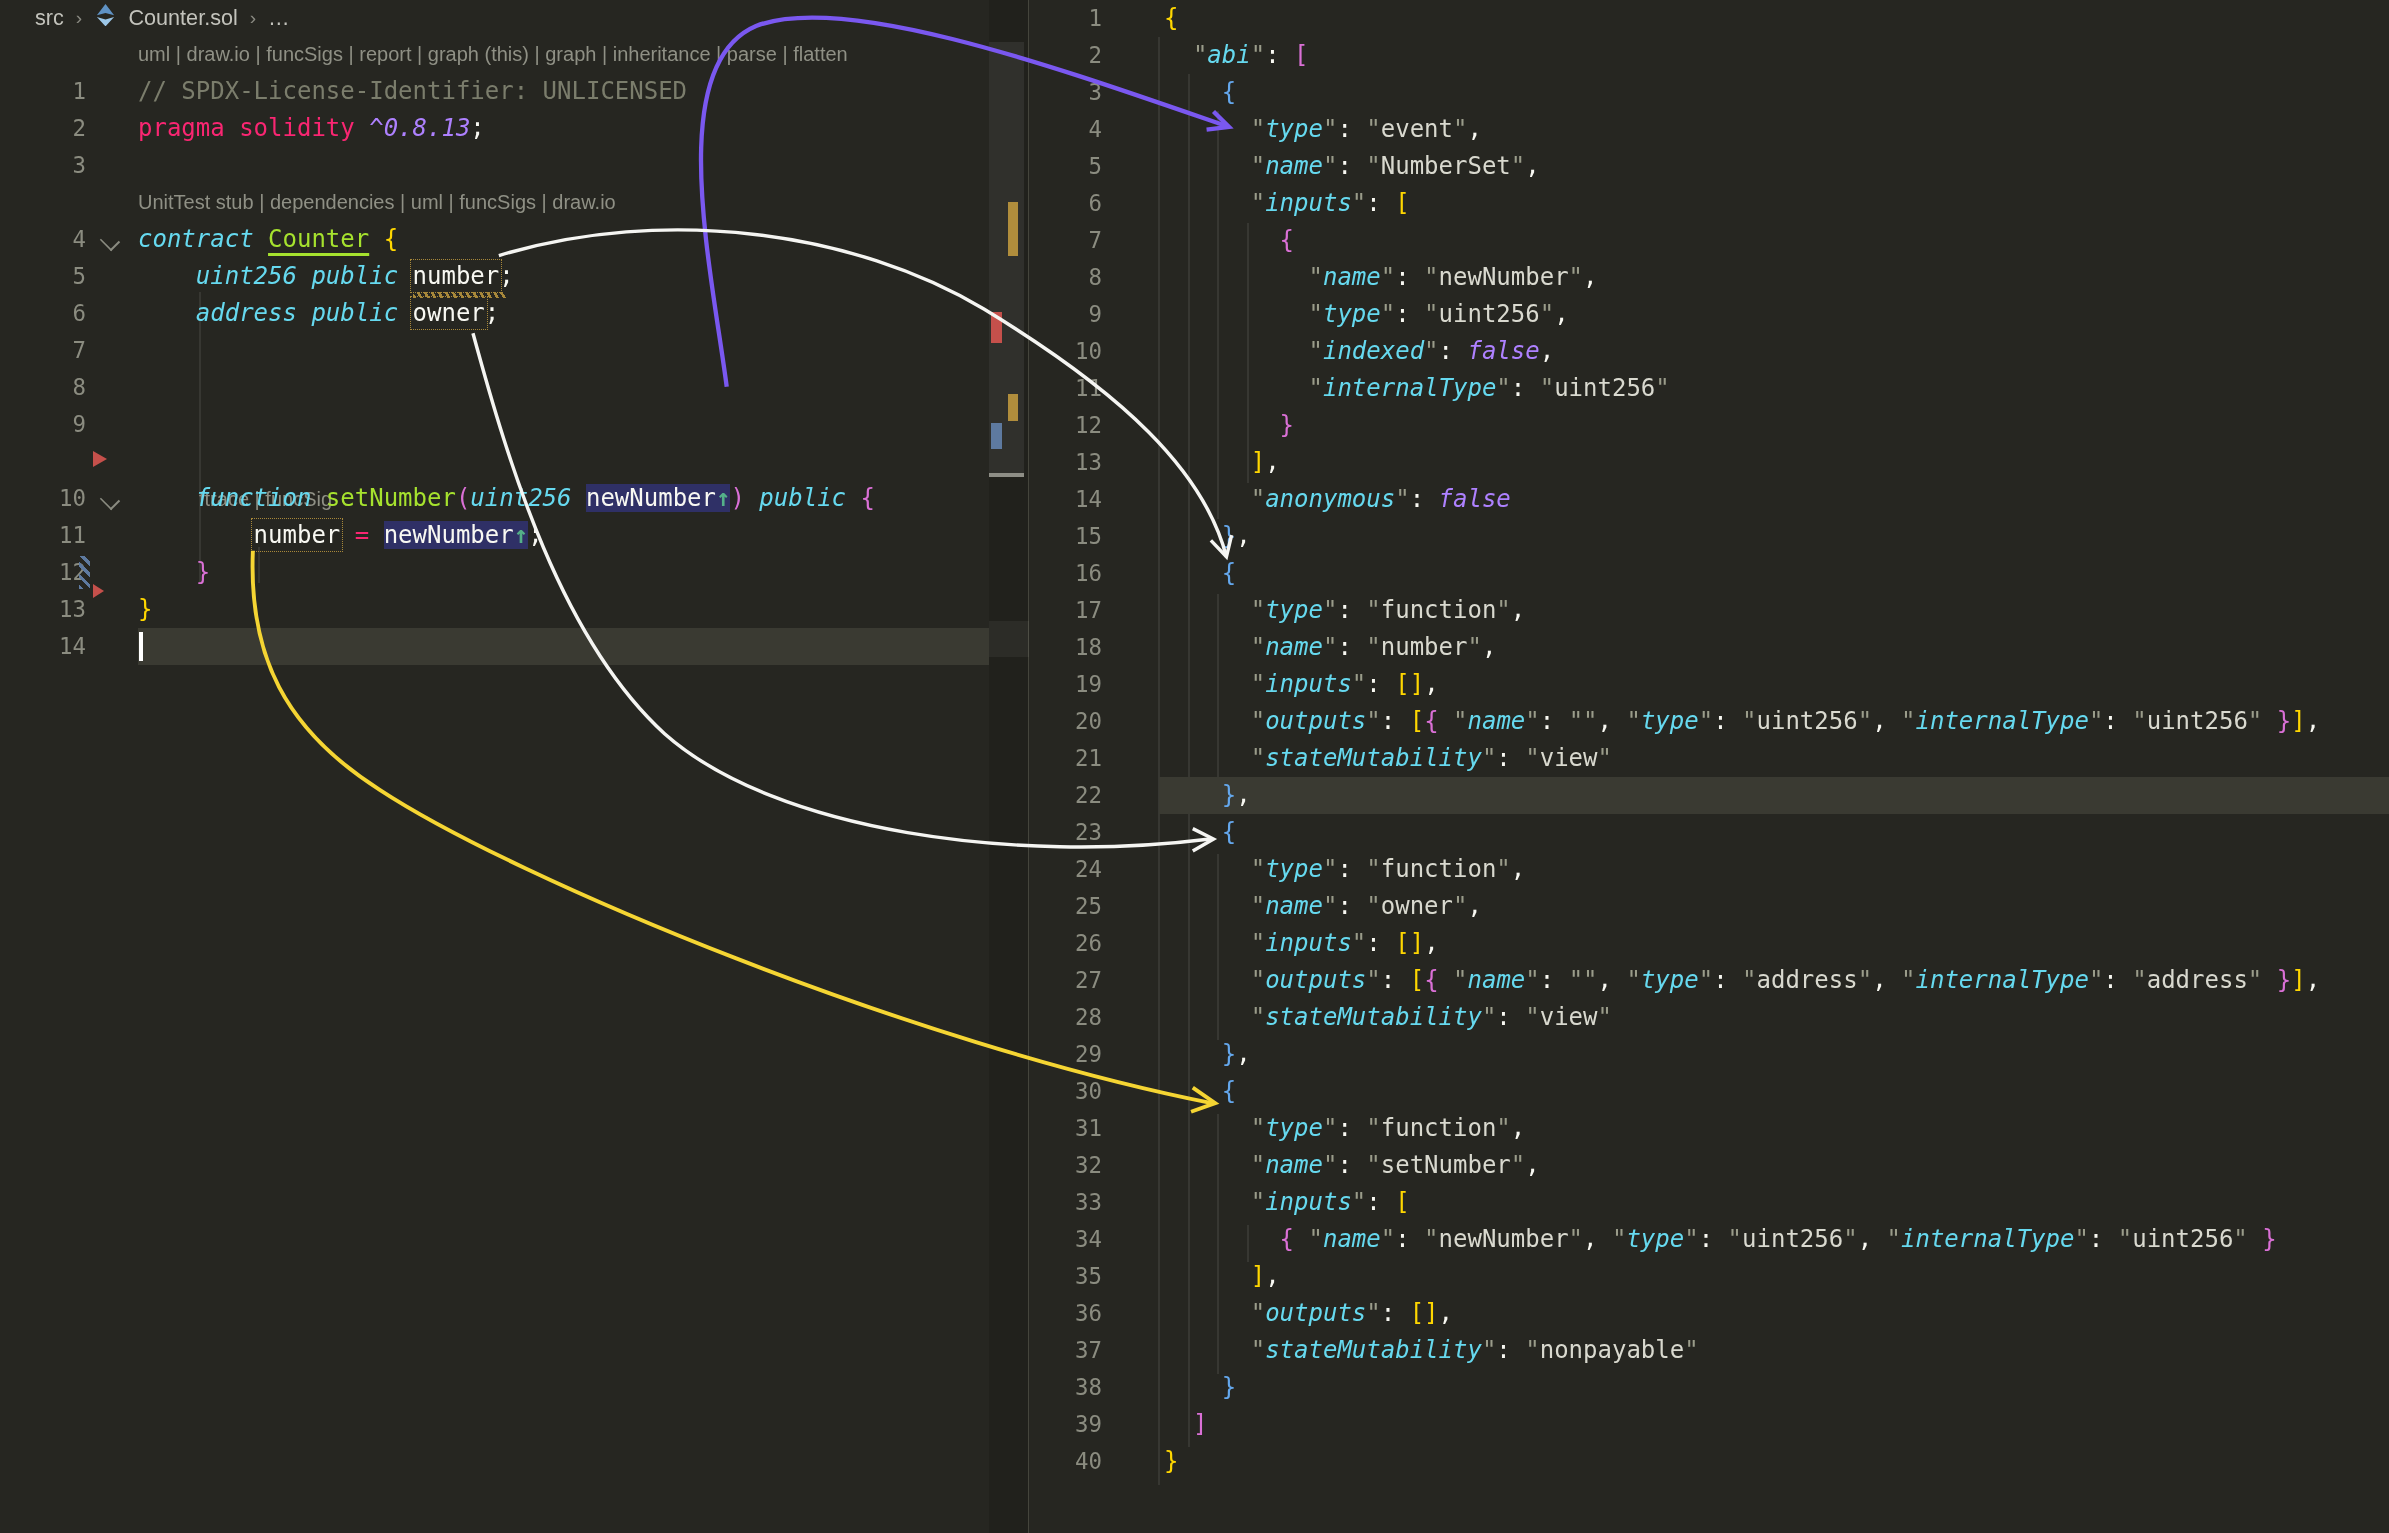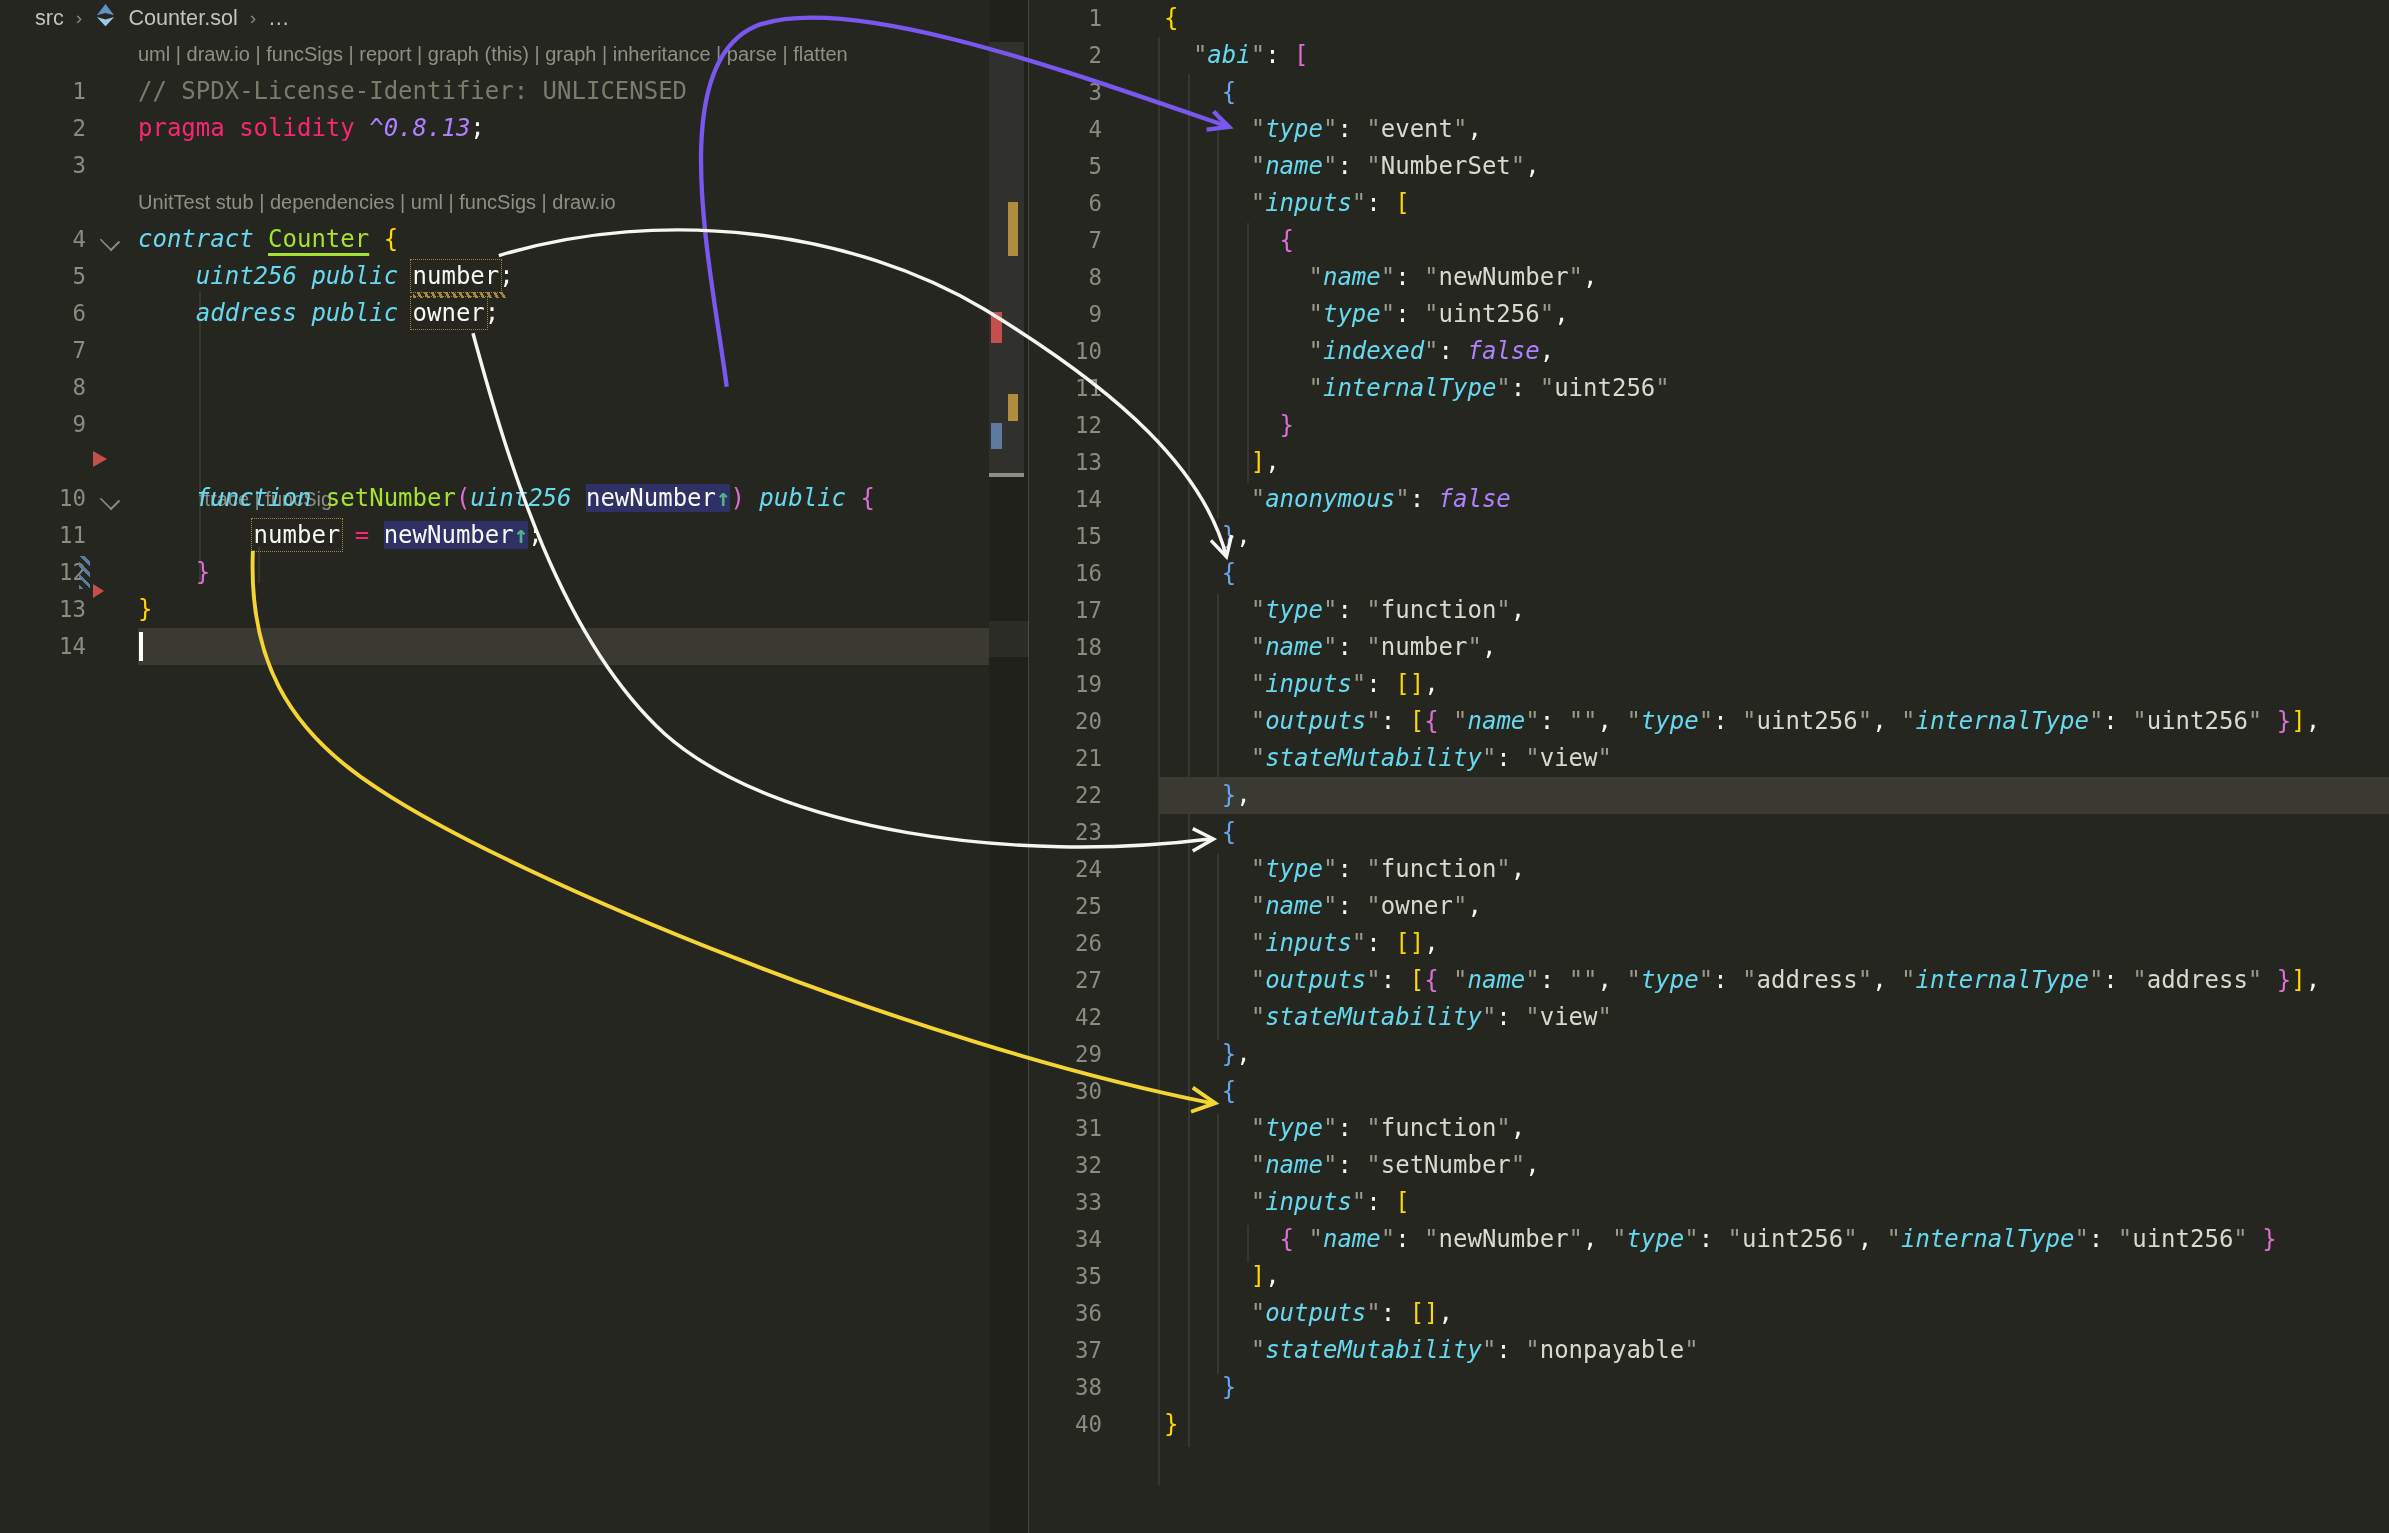--- a/index.html
+++ b/index.html
@@ -147,31 +147,32 @@
         <div class="row"><span class="num">18</span><span class="code"><span class="q">      "</span><span class="t">name</span><span class="q">"</span><span class="w">: </span><span class="q">"</span><span class="s">number</span><span class="q">"</span><span class="w">,</span></span></div>
         <div class="row"><span class="num">19</span><span class="code"><span class="q">      "</span><span class="t">inputs</span><span class="q">"</span><span class="w">: </span><span class="b1">[]</span><span class="w">,</span></span></div>
         <div class="row"><span class="num">20</span><span class="code"><span class="q">      "</span><span class="t">outputs</span><span class="q">"</span><span class="w">: </span><span class="b1">[</span><span class="b2">{</span><span class="w"> </span><span class="q">"</span><span class="t">name</span><span class="q">"</span><span class="w">: </span><span class="q">""</span><span class="w">, </span><span class="q">"</span><span class="t">type</span><span class="q">"</span><span class="w">: </span><span class="q">"</span><span class="s">uint256</span><span class="q">"</span><span class="w">, </span><span class="q">"</span><span class="t">internalType</span><span class="q">"</span><span class="w">: </span><span class="q">"</span><span class="s">uint256</span><span class="q">"</span><span class="w"> </span><span class="b2">}</span><span class="b1">]</span><span class="w">,</span></span></div>
         <div class="row"><span class="num">21</span><span class="code"><span class="q">      "</span><span class="t">stateMutability</span><span class="q">"</span><span class="w">: </span><span class="q">"</span><span class="s">view</span><span class="q">"</span></span></div>
         <div class="row"><div class="hlbar"></div><span class="num">22</span><span class="code"><span class="b3">    }</span><span class="w">,</span></span></div>
         <div class="row"><span class="num">23</span><span class="code"><span class="b3">    {</span></span></div>
         <div class="row"><span class="num">24</span><span class="code"><span class="q">      "</span><span class="t">type</span><span class="q">"</span><span class="w">: </span><span class="q">"</span><span class="s">function</span><span class="q">"</span><span class="w">,</span></span></div>
         <div class="row"><span class="num">25</span><span class="code"><span class="q">      "</span><span class="t">name</span><span class="q">"</span><span class="w">: </span><span class="q">"</span><span class="s">owner</span><span class="q">"</span><span class="w">,</span></span></div>
         <div class="row"><span class="num">26</span><span class="code"><span class="q">      "</span><span class="t">inputs</span><span class="q">"</span><span class="w">: </span><span class="b1">[]</span><span class="w">,</span></span></div>
         <div class="row"><span class="num">27</span><span class="code"><span class="q">      "</span><span class="t">outputs</span><span class="q">"</span><span class="w">: </span><span class="b1">[</span><span class="b2">{</span><span class="w"> </span><span class="q">"</span><span class="t">name</span><span class="q">"</span><span class="w">: </span><span class="q">""</span><span class="w">, </span><span class="q">"</span><span class="t">type</span><span class="q">"</span><span class="w">: </span><span class="q">"</span><span class="s">address</span><span class="q">"</span><span class="w">, </span><span class="q">"</span><span class="t">internalType</span><span class="q">"</span><span class="w">: </span><span class="q">"</span><span class="s">address</span><span class="q">"</span><span class="w"> </span><span class="b2">}</span><span class="b1">]</span><span class="w">,</span></span></div>
-        <div class="row"><span class="num">42</span><span class="code"><span class="q">      "</span><span class="t">stateMutability</span><span class="q">"</span><span class="w">: </span><span class="q">"</span><span class="s">view</span><span class="q">"</span></span></div>
+        <div class="row"><span class="num">28</span><span class="code"><span class="q">      "</span><span class="t">stateMutability</span><span class="q">"</span><span class="w">: </span><span class="q">"</span><span class="s">view</span><span class="q">"</span></span></div>
         <div class="row"><span class="num">29</span><span class="code"><span class="b3">    }</span><span class="w">,</span></span></div>
         <div class="row"><span class="num">30</span><span class="code"><span class="b3">    {</span></span></div>
         <div class="row"><span class="num">31</span><span class="code"><span class="q">      "</span><span class="t">type</span><span class="q">"</span><span class="w">: </span><span class="q">"</span><span class="s">function</span><span class="q">"</span><span class="w">,</span></span></div>
         <div class="row"><span class="num">32</span><span class="code"><span class="q">      "</span><span class="t">name</span><span class="q">"</span><span class="w">: </span><span class="q">"</span><span class="s">setNumber</span><span class="q">"</span><span class="w">,</span></span></div>
         <div class="row"><span class="num">33</span><span class="code"><span class="q">      "</span><span class="t">inputs</span><span class="q">"</span><span class="w">: </span><span class="b1">[</span></span></div>
         <div class="row"><span class="num">34</span><span class="code"><span class="b2">        {</span><span class="w"> </span><span class="q">"</span><span class="t">name</span><span class="q">"</span><span class="w">: </span><span class="q">"</span><span class="s">newNumber</span><span class="q">"</span><span class="w">, </span><span class="q">"</span><span class="t">type</span><span class="q">"</span><span class="w">: </span><span class="q">"</span><span class="s">uint256</span><span class="q">"</span><span class="w">, </span><span class="q">"</span><span class="t">internalType</span><span class="q">"</span><span class="w">: </span><span class="q">"</span><span class="s">uint256</span><span class="q">"</span><span class="w"> </span><span class="b2">}</span></span></div>
         <div class="row"><span class="num">35</span><span class="code"><span class="b1">      ]</span><span class="w">,</span></span></div>
         <div class="row"><span class="num">36</span><span class="code"><span class="q">      "</span><span class="t">outputs</span><span class="q">"</span><span class="w">: </span><span class="b1">[]</span><span class="w">,</span></span></div>
         <div class="row"><span class="num">37</span><span class="code"><span class="q">      "</span><span class="t">stateMutability</span><span class="q">"</span><span class="w">: </span><span class="q">"</span><span class="s">nonpayable</span><span class="q">"</span></span></div>
         <div class="row"><span class="num">38</span><span class="code"><span class="b3">    }</span></span></div>
+        <div class="row"><span class="num">39</span><span class="code"><span class="b2">  ]</span></span></div>
         <div class="row"><span class="num">40</span><span class="code"><span class="b1">}</span></span></div>
       </div>
   </div>
 
   <svg id="arrows" width="2389" height="1533" viewBox="0 0 2768 1776">
     <g fill="none" stroke-width="5" stroke="#7a58f0">
       <path d="M 842 448 C 824 310 770 75 876 30 C 980 -10 1230 80 1424 147"></path>
       <polyline points="1406,129 1424,147 1398,150"></polyline>
     </g>
     <g fill="none" stroke-width="4" stroke="#f5f5f2">

